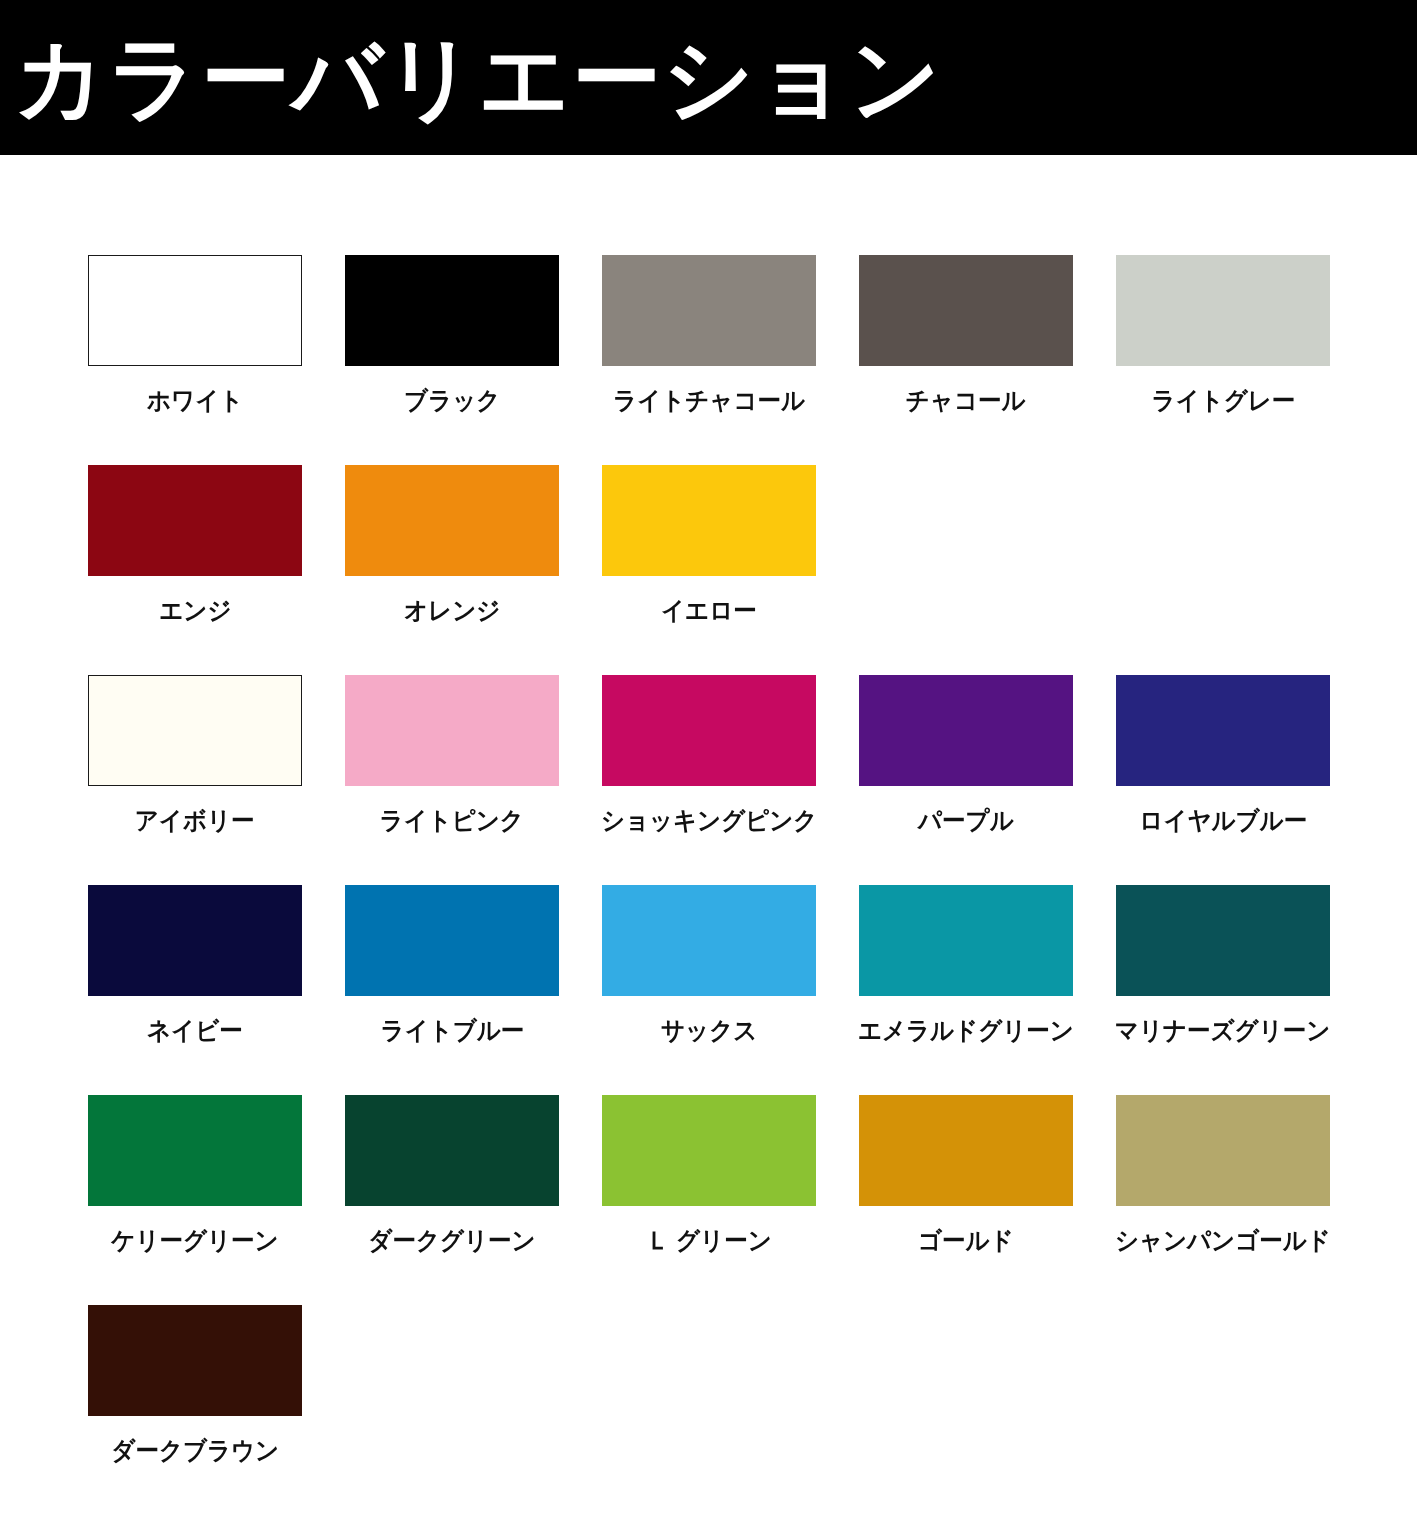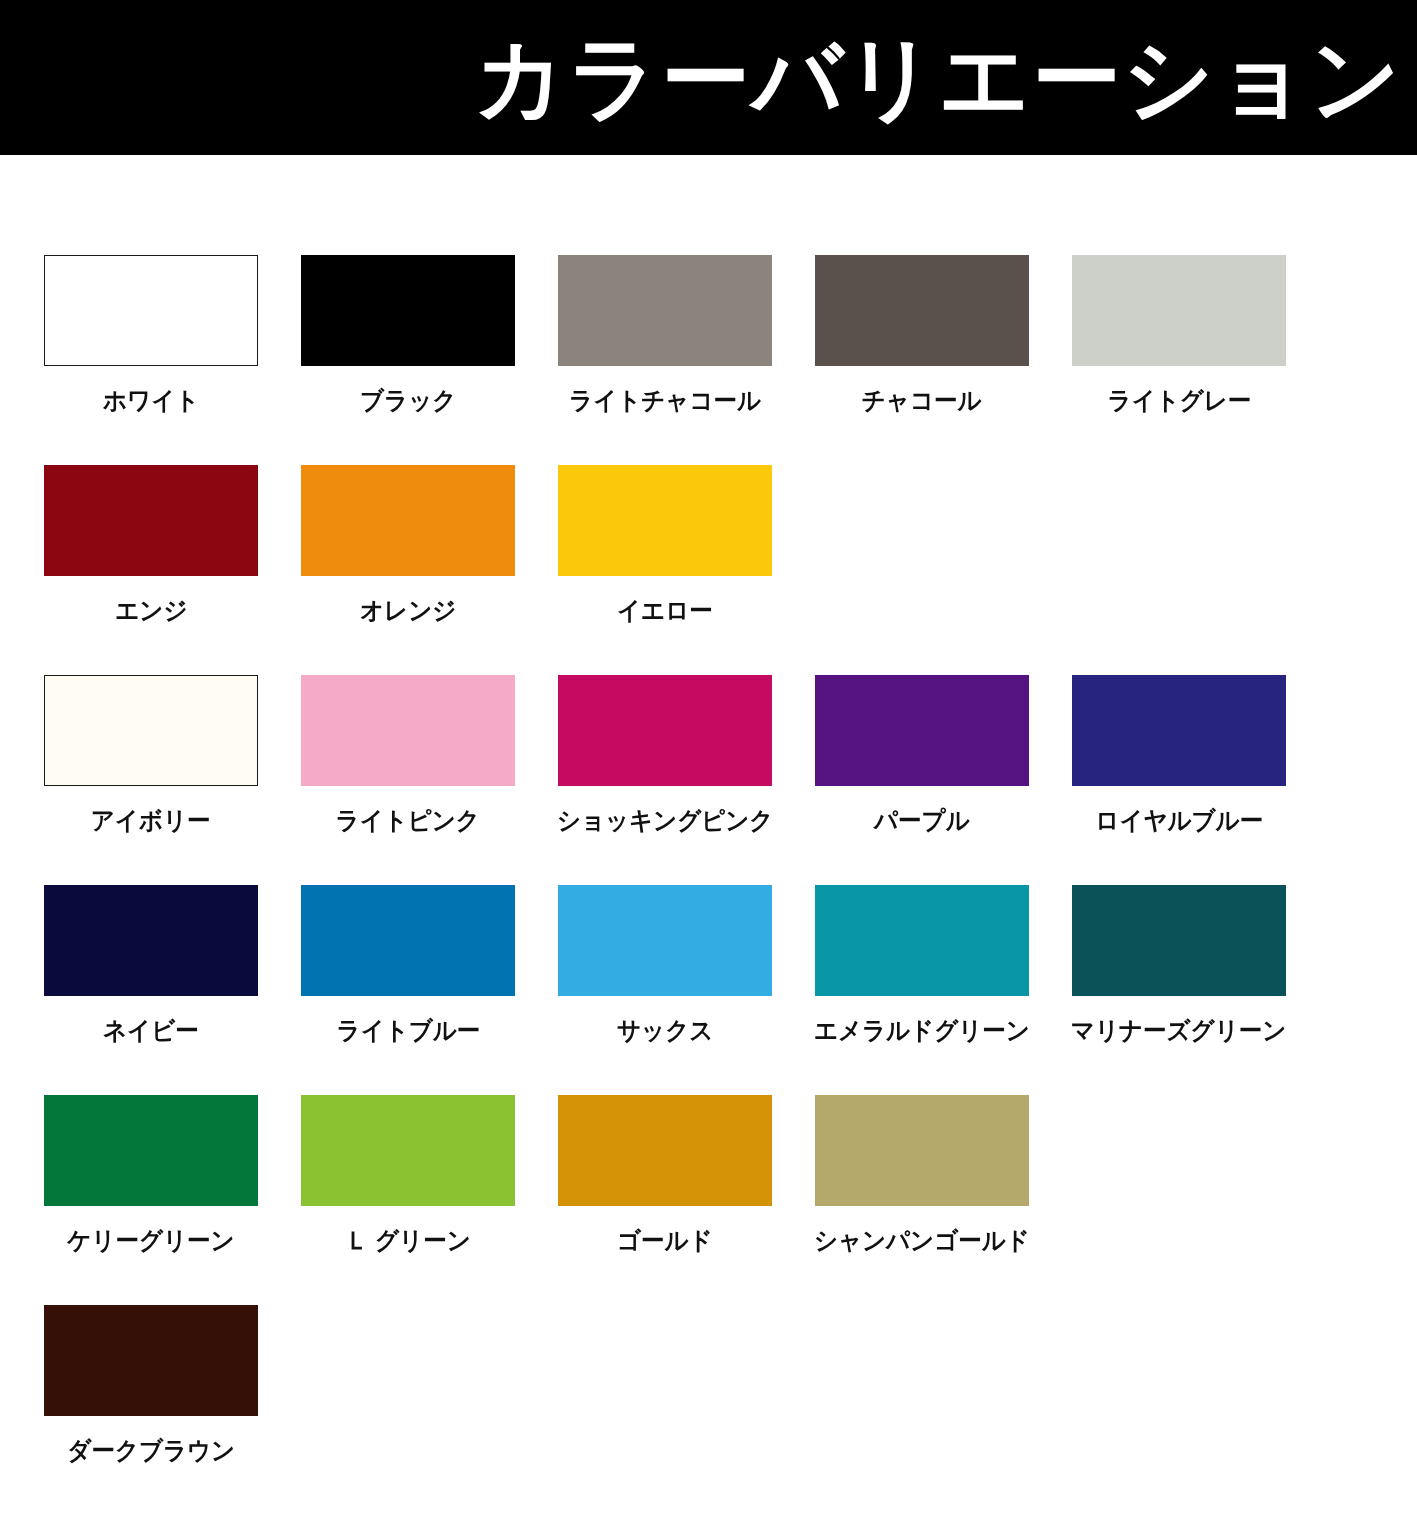--- a/index.html
+++ b/index.html
@@ -16,37 +16,37 @@
     overflow: hidden;
   }
 
   
   #header-banner {
     width: 1417px;
     height: 155px;
     background: #000000;
     display: flex;
     align-items: center;
-    justify-content: flex-end;
+    justify-content: flex-start;
   }
 
   #header-title {
     color: #ffffff;
     font-size: 92px;
     font-weight: bold;
     letter-spacing: 2px;
     line-height: 1;
     white-space: nowrap;
     transform: scaleX(0.97);
   }
 
   
   #swatch-grid {
     padding-top: 100px;
-    padding-left: 44px;
+    padding-left: 88px;
   }
 
   .swatch-row {
     display: flex;
     height: 210px;
   }
 
   .swatch-cell {
     width: 214px;
     margin-right: 43px;
@@ -163,20 +163,24 @@
         <div class="swatch-chip" style="background: rgb(10, 82, 87);"></div>
         <div class="swatch-label" style="color: rgb(17, 17, 17);">マリナーズグリーン</div>
       </div>
     </div>
     <div class="swatch-row">
       <div class="swatch-cell">
         <div class="swatch-chip" style="background: rgb(3, 118, 58);"></div>
         <div class="swatch-label" style="color: rgb(17, 17, 17);">ケリーグリーン</div>
       </div>
       <div class="swatch-cell">
+        <div class="swatch-chip" style="background: rgb(7, 67, 47);"></div>
+        <div class="swatch-label" style="color: rgb(17, 17, 17);">ダークグリーン</div>
+      </div>
+      <div class="swatch-cell">
         <div class="swatch-chip" style="background: rgb(139, 194, 50);"></div>
         <div class="swatch-label" style="color: rgb(17, 17, 17);">Ｌ グリーン</div>
       </div>
       <div class="swatch-cell">
         <div class="swatch-chip" style="background: rgb(212, 146, 7);"></div>
         <div class="swatch-label" style="color: rgb(17, 17, 17);">ゴールド</div>
       </div>
       <div class="swatch-cell">
         <div class="swatch-chip" style="background: rgb(180, 168, 107);"></div>
         <div class="swatch-label" style="color: rgb(17, 17, 17);">シャンパンゴールド</div>

